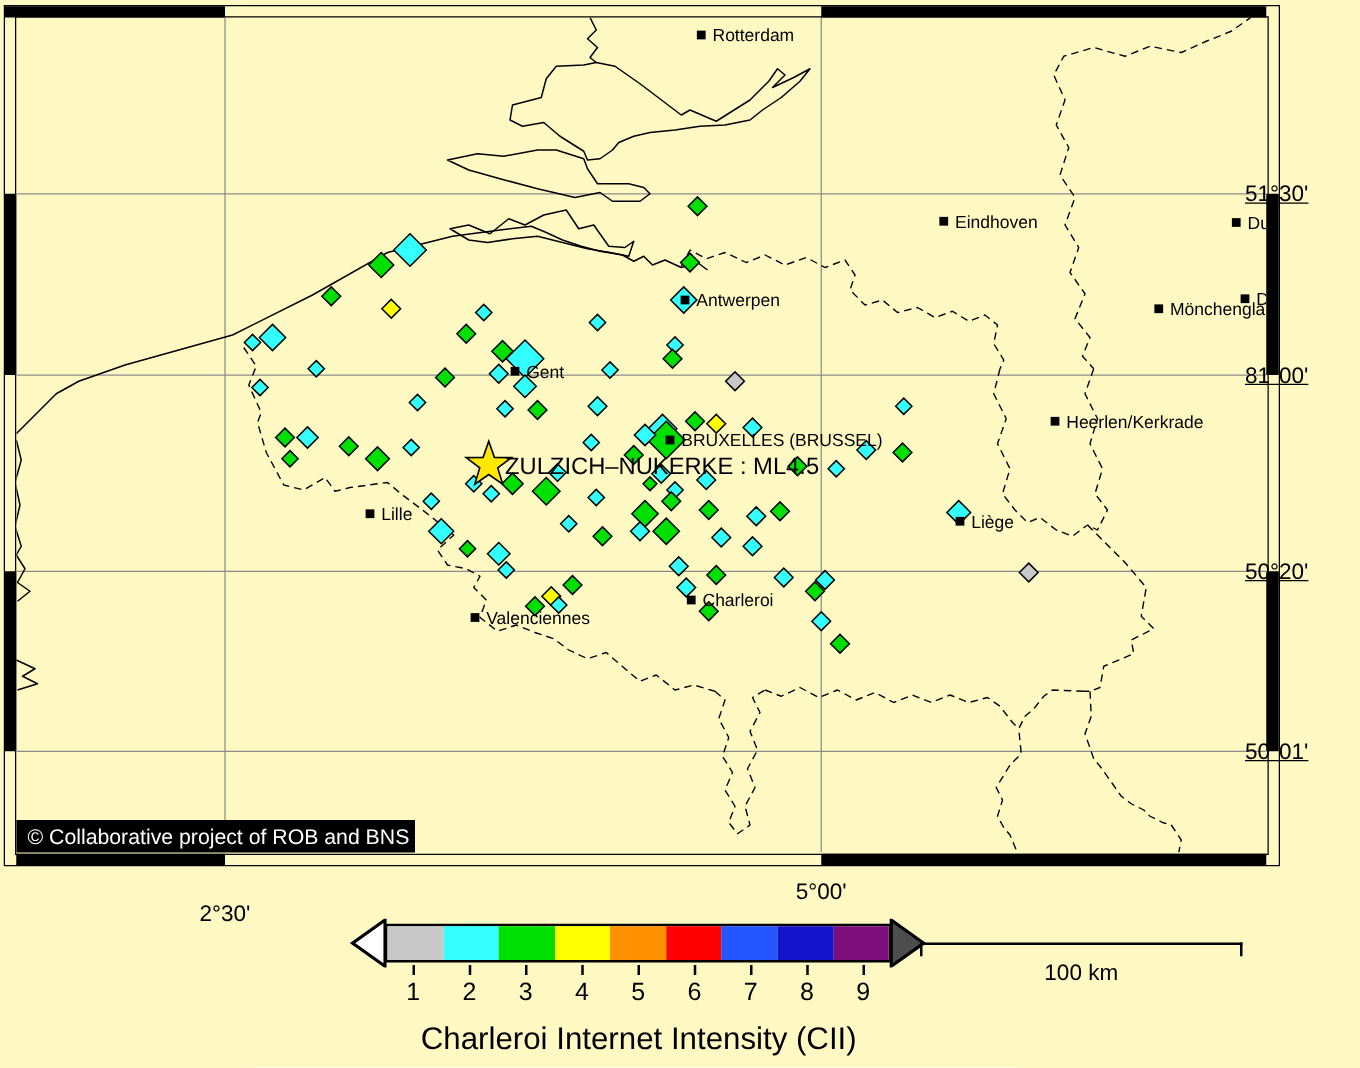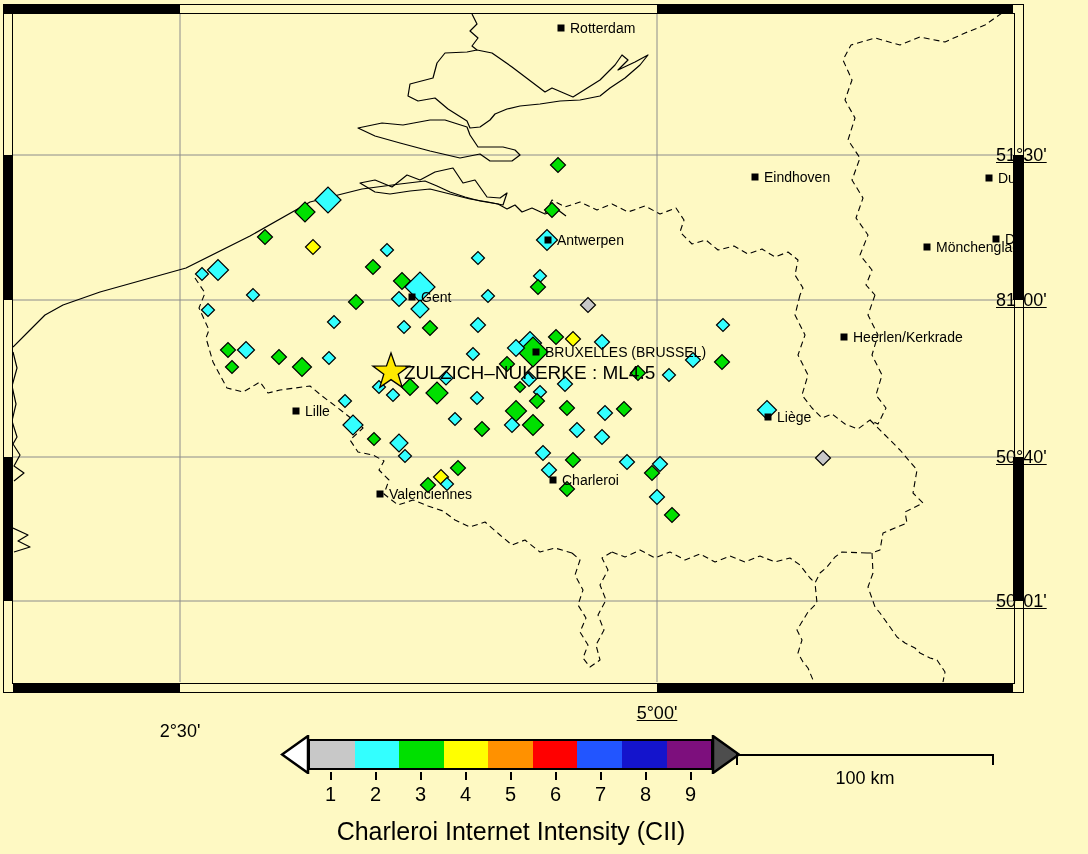--- a/index.html
+++ b/index.html
@@ -193,30 +193,31 @@
           <rect x="376.5" y="490.5" width="7" height="7" fill="#000"></rect>
           <text x="389" y="499" font-size="14px" fill="#000">Valenciennes</text>
           <rect x="549.5" y="476.5" width="7" height="7" fill="#000"></rect>
           <text x="562" y="485" font-size="14px" fill="#000">Charleroi</text>
         </g>
       <g id="epi-layer">
           <polygon points="391.0,353.0 395.5,365.9 409.1,366.1 398.2,374.3 402.2,387.4 391.0,379.6 379.8,387.4 383.8,374.3 372.9,366.1 386.5,365.9" fill="#ffe800" stroke="#000" stroke-width="1.3"></polygon>
           <text x="404" y="379" font-size="19px" fill="#000">ZULZICH–NUKERKE : ML4.5</text>
         </g>
     </svg>
+    <div class="copyright">© Collaborative project of ROB and BNS</div>
   </div>
 
   <div id="xlabels">
       <div class="xlab" style="left: 120px; top: 721px;">2°30'</div>
-      <div class="xlab" style="left: 597px; top: 703px; text-decoration: underline;">5°00'</div>
+      <div class="xlab" style="left: 597px; top: 703px;">5°00'</div>
     </div>
   <div id="ylabels">
       <div class="ylab" style="top: 144px;">51°30'</div>
       <div class="ylab" style="top: 289px;">81°00'</div>
-      <div class="ylab" style="top: 446px;">50°40'</div>
+      <div class="ylab" style="top: 446px;">50°20'</div>
       <div class="ylab" style="top: 590px;">50°01'</div>
     </div>
 
   <div class="cbar-wrap">
     <svg class="cbar-arrow" style="left:280px" width="30" height="39">
       <polygon points="28,1 28,38 2,19.5" fill="#ffffff" stroke="#000000" stroke-width="2.5"></polygon>
     </svg>
     <svg class="cbar-arrow" style="left:711px" width="30" height="39">
       <polygon points="2,1 2,38 28,19.5" fill="#4d4d4d" stroke="#000000" stroke-width="2.5"></polygon>
     </svg>

